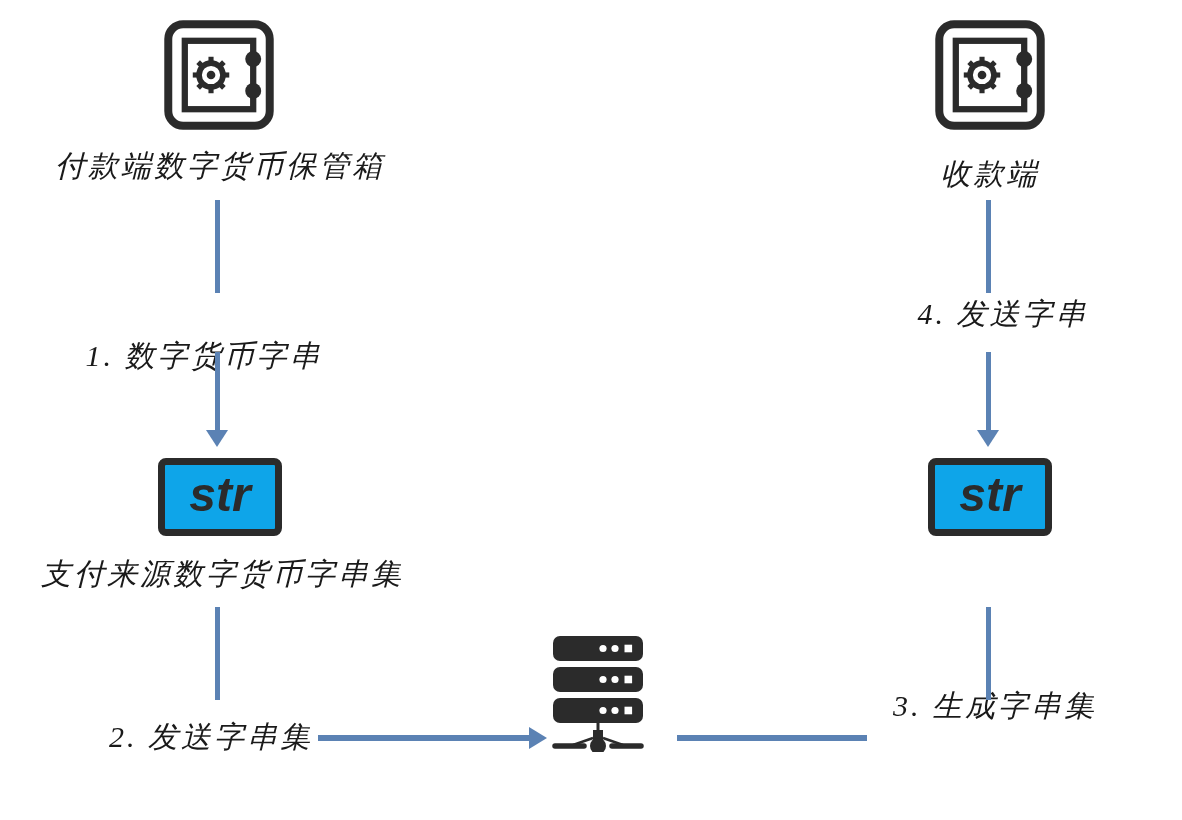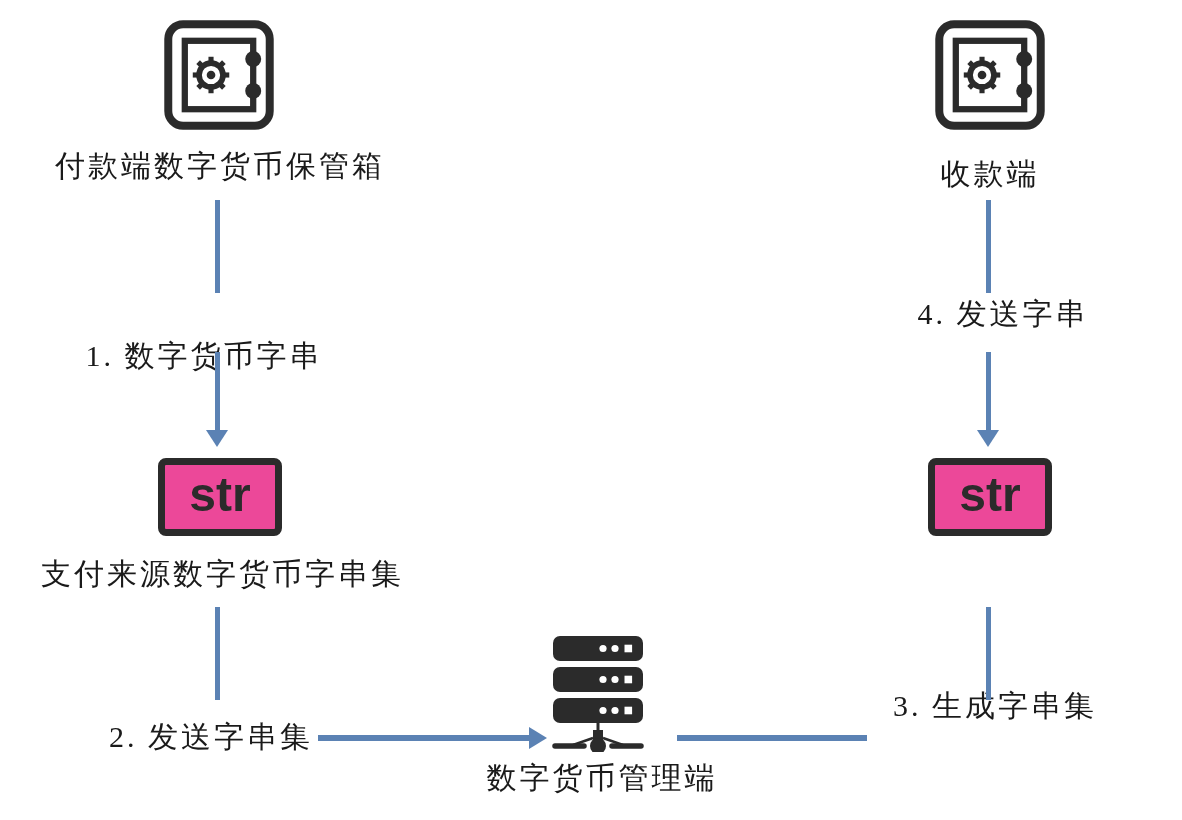--- a/index.html
+++ b/index.html
@@ -3,20 +3,21 @@
 <meta charset="utf-8">
 <style>
   html,body{margin:0;padding:0;background:#ffffff;}
   .canvas{
     position:relative;
     width:1182px;height:820px;
     background:#ffffff;
     font-family:"Liberation Serif","DejaVu Serif",serif;
     color:#1a1a1a;
     overflow:hidden;
+    font-style:italic;
   }
   .lbl{
     position:absolute;
     font-size:30px;
     letter-spacing:3px;
     text-align:center;
     white-space:nowrap;
     line-height:1.2;
   }
   .vline,.hline{position:absolute;background:#5B82B4;}
@@ -33,21 +34,21 @@
     border-top:11px solid transparent;
     border-bottom:11px solid transparent;
     border-left:18px solid #5B82B4;
   }
   .strbox{
     position:absolute;
     width:110px;height:64px;
     border:7px solid #2B2B2B;
     border-radius:8px;
     display:flex;align-items:center;justify-content:center;
-    background:#ec4899;
+    background:#0ea5e9;
   }
   .strtext{
     font-family:"Liberation Sans","DejaVu Sans",sans-serif;
     font-weight:700;
     font-size:48px;
     color:#2B2B2B;
     letter-spacing:0;
     line-height:1;
     padding-bottom:4px;
   }
@@ -111,21 +112,20 @@
         <rect x="73.5" y="70.7" width="7.6" height="7.6"></rect>
     </g>
     <line x1="47" y1="87" x2="47" y2="96" stroke="#2B2B2B" stroke-width="3"></line>
     <rect x="42" y="94" width="10" height="10" fill="#2B2B2B"></rect>
     <line x1="42" y1="102" x2="22" y2="109" stroke="#2B2B2B" stroke-width="2.5"></line>
     <line x1="52" y1="102" x2="72" y2="109" stroke="#2B2B2B" stroke-width="2.5"></line>
     <line x1="4" y1="110" x2="33" y2="110" stroke="#2B2B2B" stroke-width="5.5" stroke-linecap="round"></line>
     <line x1="61" y1="110" x2="90" y2="110" stroke="#2B2B2B" stroke-width="5.5" stroke-linecap="round"></line>
     <circle cx="47" cy="110" r="8" fill="#2B2B2B"></circle>
   </svg>
-  <div class="lbl" style="left:470px;top:760px;width:264px;">数字货币管理端</div>
 
   <div class="hline" style="left:677px;top:735px;width:190px;"></div>
   <div class="lbl" style="left:878px;top:688px;width:234px;">3. 生成字串集</div>
   <div class="vline" style="left:986px;top:607px;height:93px;"></div>
 
   <svg style="left:933px;top:18px;" width="114" height="114" viewBox="0 0 100 100">
     <rect x="5.5" y="5.5" width="89" height="89" rx="13" fill="none" stroke="#2B2B2B" stroke-width="7"></rect>
     <rect x="20" y="20" width="60" height="60" fill="none" stroke="#2B2B2B" stroke-width="5.5"></rect>
     <g stroke="#2B2B2B" stroke-width="4.5">
       <line x1="53" y1="50" x2="59" y2="50"></line>

